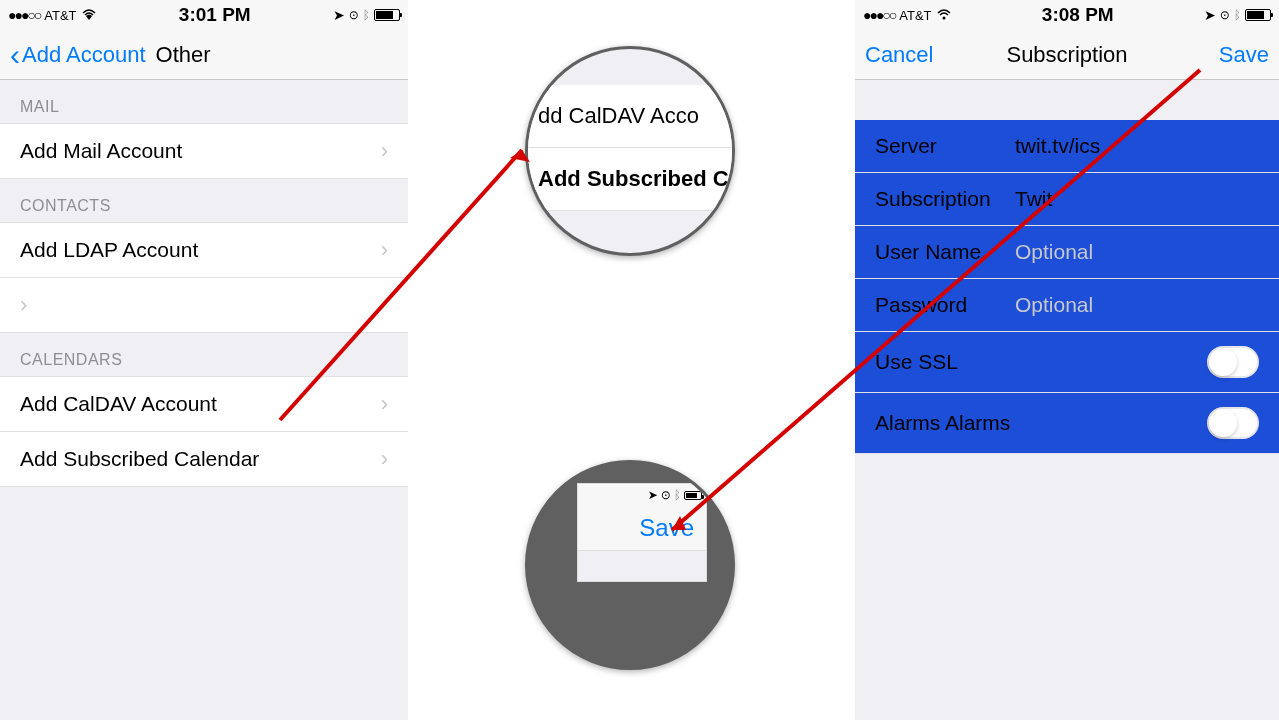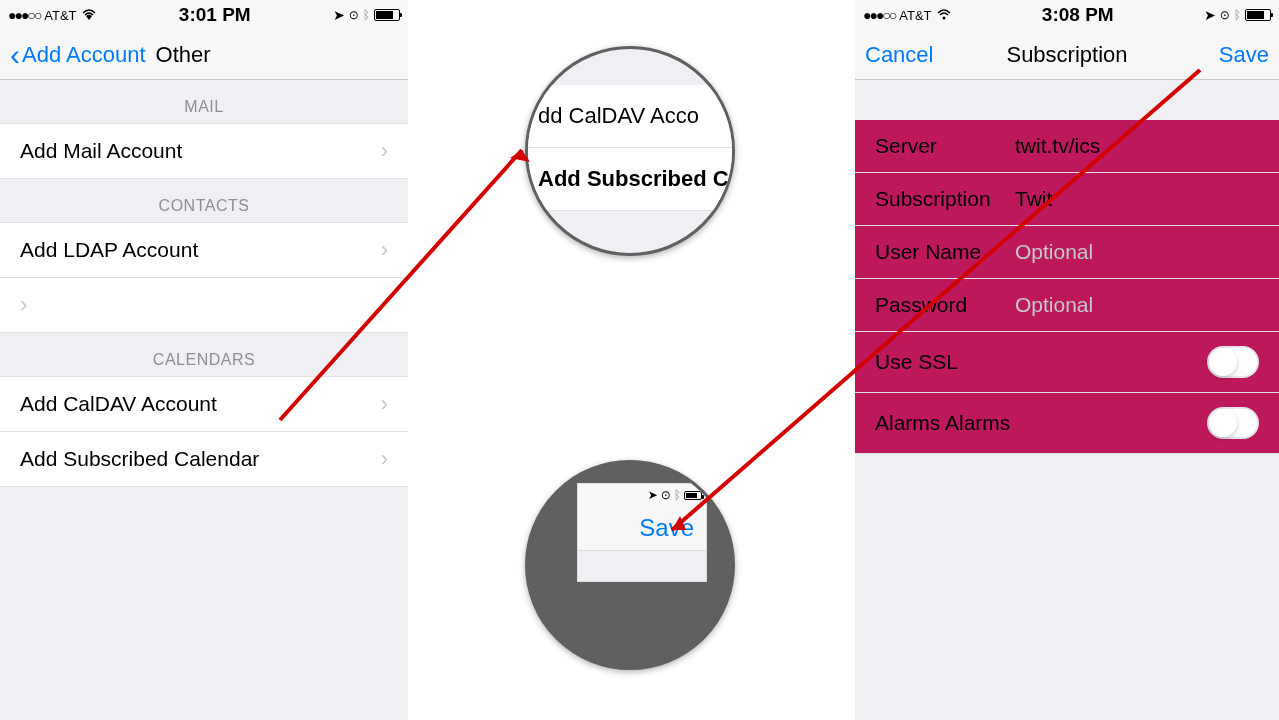--- a/index.html
+++ b/index.html
@@ -53,39 +53,38 @@
   .nav-left .chev { font-size: 30px; font-weight: 300; margin-right: 2px; line-height: 1; }
   .nav-title { color: #000; font-weight: 500; font-size: 22px; position: absolute; left: 50%; transform: translateX(-50%); }
   .nav-right { color: #007aff; font-size: 22px; cursor: pointer; }
 
   .section-header {
     padding: 18px 20px 8px;
     font-size: 16px;
     color: #8e8e93;
     text-transform: uppercase;
     letter-spacing: 0.5px;
-    text-align: center;
   }
   .row {
     background: #fff;
     border-top: 1px solid #e0e0e0;
     border-bottom: 1px solid #e0e0e0;
     padding: 14px 20px;
     font-size: 21px;
     color: #000;
     display: flex;
     align-items: center;
     justify-content: space-between;
     cursor: pointer;
     margin-top: -1px;
   }
   .row .chev-right { color: #c7c7cc; font-size: 22px; font-weight: 300; }
 
   .form-row {
-    background: #be185d;
+    background: #1d4ed8;
     border-bottom: 1px solid #e0e0e0;
     padding: 14px 20px;
     font-size: 21px;
     display: flex;
     align-items: center;
   }
   .form-row:first-of-type { border-top: 1px solid #e0e0e0; }
   .form-label { width: 140px; color: #000; flex-shrink: 0; }
   .form-value { color: #000; }
   .form-placeholder { color: #c7c7cc; }

